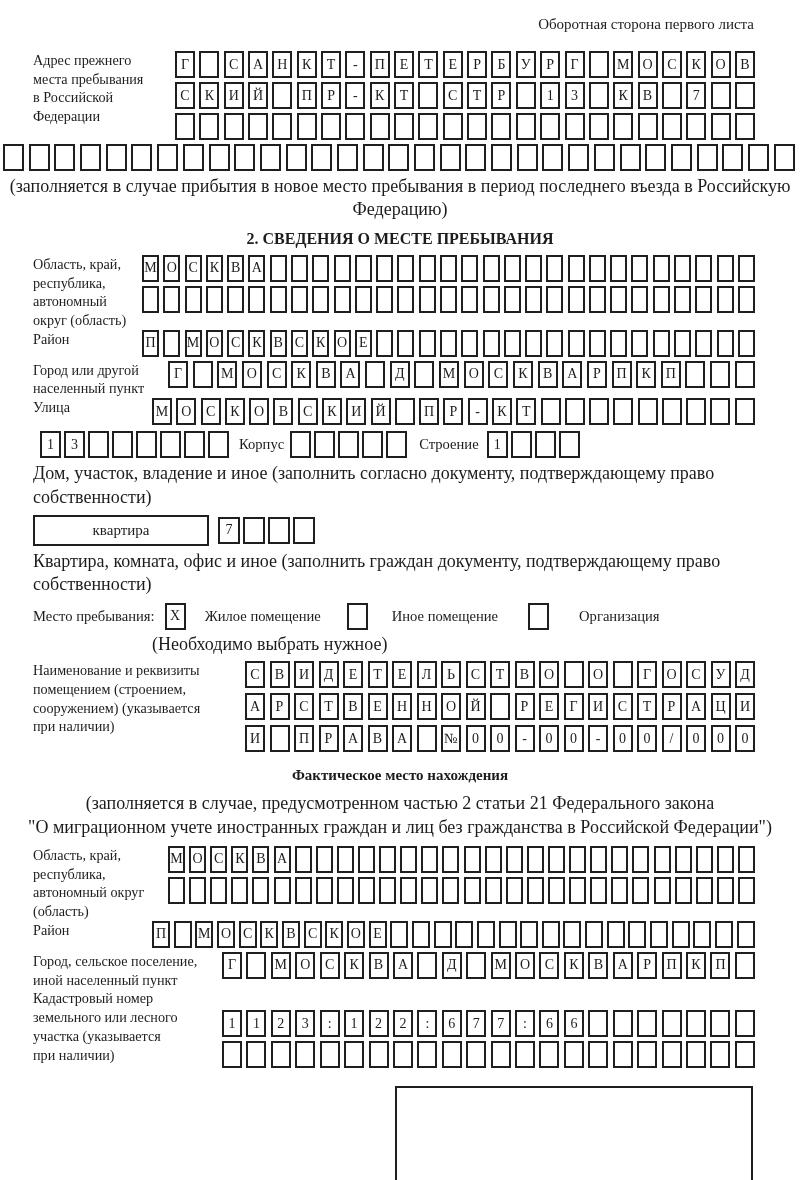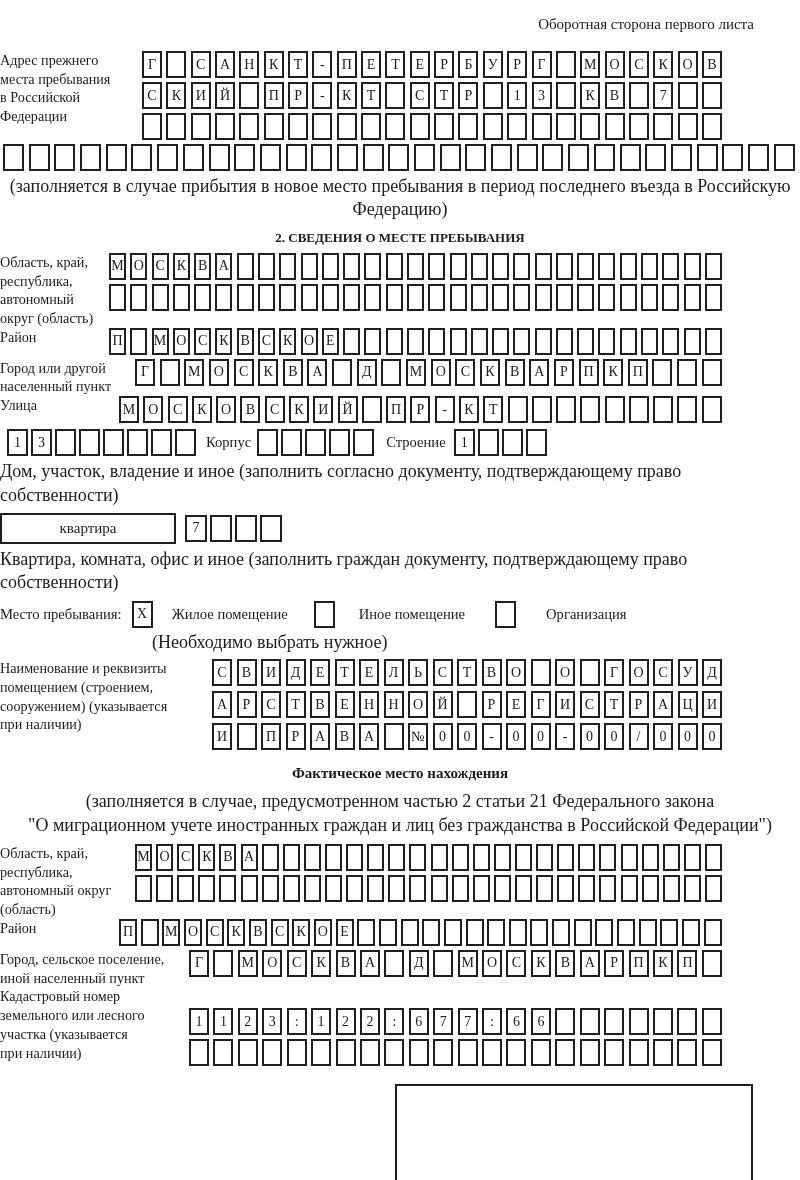--- a/index.html
+++ b/index.html
@@ -1,32 +1,32 @@
 <!DOCTYPE html>
 <html><head>
 <meta charset="utf-8">
 <style>
   html,body{margin:0;padding:0;background:#ffffff;}
   body{color:#1c1c1c;font-family:"Liberation Serif","DejaVu Serif",serif;}
   .page{width:800px;height:1180px;position:relative;font-size:14px;overflow:hidden;background:#fff;}
   .hdr{text-align:right;padding:16px 46px 0 0;font-size:15px;}
   .flex{display:flex;align-items:flex-start;}
-  .ml33{}
+  .ml33{margin-left:33px;}
   .lbl{font-size:14.2px;line-height:1.32;flex:none;}
   .rows{flex:none;}
   .boxes{display:flex;gap:3px;margin-bottom:4px;}
   .sb{justify-content:space-between;}
   .cb{box-sizing:border-box;flex:none;width:var(--bw,20px);height:27px;border:2px solid #1f1f1f;
       display:flex;align-items:center;justify-content:center;font-size:14px;background:#fff;}
   .cellbox{box-sizing:border-box;border:2px solid #1f1f1f;height:31px;display:flex;align-items:center;
       justify-content:center;font-size:15px;flex:none;background:#fff;}
   .inline-lbl{font-size:14.6px;align-self:center;flex:none;font-family:Liberation Serif, serif;}
   .note{font-size:18px;line-height:1.3;}
   .center{text-align:center;}
-  .sec-title{font-weight:bold;text-align:center;font-size:13px;margin:8px 0 7px;}
+  .sec-title{font-weight:bold;text-align:center;font-size:16px;margin:8px 0 7px;}
   .fact-title{font-weight:bold;text-align:center;font-size:15px;margin:10px 0 8px;}
   .mt4{margin-top:4px;}
   .mesto-row{align-items:center;margin-top:6px;}
   .mesto-row .cb{margin:0;}
   .stamp{box-sizing:border-box;border:2px solid #1f1f1f;width:358px;height:173px;margin:14px 0 0 395px;background:#fff;}
   .doc-rows .boxes{margin-bottom:5px;}
 </style>
 </head>
 <body>
 

